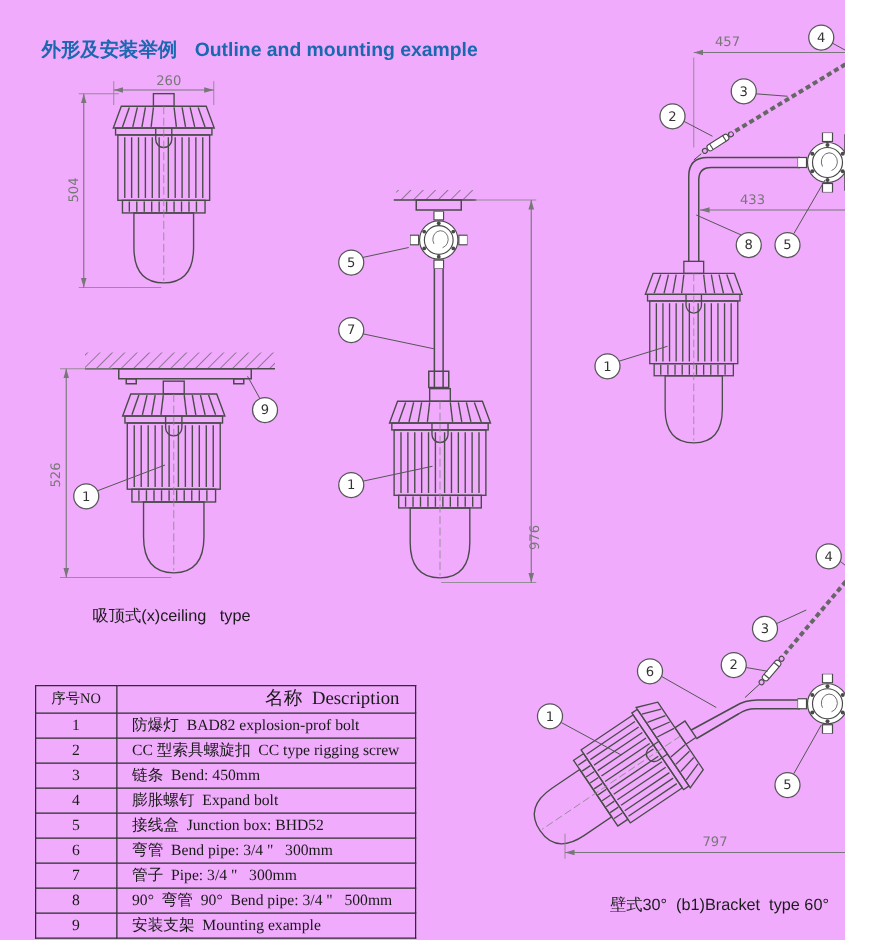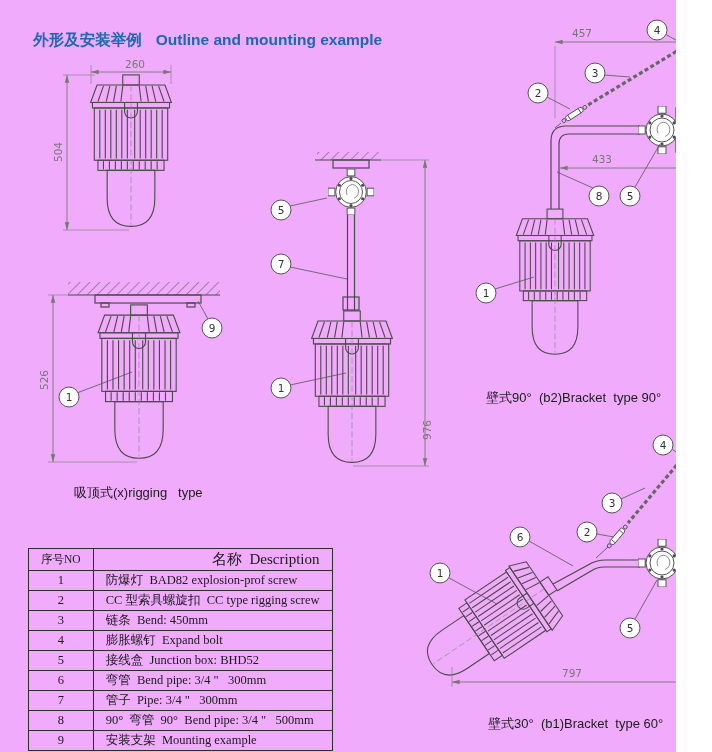--- a/index.html
+++ b/index.html
@@ -149,21 +149,21 @@
     <line class="ext" x1="97" y1="190" x2="8" y2="190"></line>
     <line class="dim" x1="13" y1="23" x2="13" y2="190"></line>
     <text class="dimtxt" text-anchor="middle" transform="rotate(-90 8 108)" x="8" y="108">526</text>
     <line class="ldr" x1="158" y1="29" x2="168" y2="47"></line>
     <circle class="ccirc" cx="172" cy="56" r="10"></circle>
     <text class="cnum" x="172" y="59.5" text-anchor="middle">9</text>
     <line class="ldr" x1="92" y1="100" x2="37" y2="121"></line>
     <circle class="ccirc" cx="29" cy="125" r="10"></circle>
     <text class="cnum" x="29" y="128.5" text-anchor="middle">1</text>
   </svg>
-  <div class="caption" style="left:74px;top:484px">吸顶式(x)rigging   type</div>
+  <div class="caption" style="left:74px;top:484px">吸顶式(x)ceiling   type</div>
 
   <svg style="left:253px;top:148px" width="195" height="332" viewBox="0 0 195 332">
     <rect class="hatchband" x="64" y="4" width="62" height="8"></rect>
     <line class="dr" x1="62" y1="12" x2="128" y2="12"></line>
     <rect class="dr" x="80" y="12" width="36" height="8"></rect>
     <use href="#jbox" x="75" y="21" width="46" height="46"></use>
     <g class="dr">
       <line x1="94.5" y1="67" x2="94.5" y2="162"></line>
       <line x1="101.5" y1="67" x2="101.5" y2="162"></line>
       <rect x="90" y="149" width="16" height="13"></rect>
@@ -217,21 +217,20 @@
     <line class="ldr" x1="123" y1="168" x2="87" y2="152"></line>
     <circle class="ccirc" cx="129" cy="176" r="10"></circle>
     <text class="cnum" x="129" y="179.5" text-anchor="middle">8</text>
     <line class="ldr" x1="165" y1="167" x2="190" y2="124"></line>
     <circle class="ccirc" cx="160" cy="176" r="10"></circle>
     <text class="cnum" x="160" y="179.5" text-anchor="middle">5</text>
     <line class="ldr" x1="25" y1="269" x2="64" y2="257"></line>
     <circle class="ccirc" cx="16" cy="273" r="10"></circle>
     <text class="cnum" x="16" y="276.5" text-anchor="middle">1</text>
   </svg>
-  <div class="caption" style="left:486px;top:389px">壁式90°  (b2)Bracket  type 90°</div>
 
   <svg style="left:420px;top:425px" width="292" height="287" viewBox="0 0 292 287">
     <rect class="hatchband" x="270" y="5" width="14" height="160"></rect>
     <line class="dr" x1="270" y1="5" x2="270" y2="165"></line>
     <line class="dr" x1="270" y1="165" x2="284" y2="165"></line>
     <circle cx="263" cy="32" r="2.2" fill="#4a4a4a"></circle>
     <line class="chain" x1="261" y1="35" x2="208" y2="98"></line>
     <g transform="translate(207,100) rotate(130.5)">
       <use href="#tbuckle" x="0" y="-5" width="30" height="10"></use>
     </g>
@@ -271,21 +270,21 @@
   <div class="caption" style="left:488px;top:715px">壁式30°  (b1)Bracket  type 60°</div>
 
   <table class="parts-table">
     <tbody>
       <tr class="hd">
         <td class="no">序号NO</td>
         <td class="desc">名称  Description</td>
       </tr>
       <tr>
         <td class="no">1</td>
-        <td>防爆灯  BAD82 explosion-prof screw</td>
+        <td>防爆灯  BAD82 explosion-prof bolt</td>
       </tr>
       <tr>
         <td class="no">2</td>
         <td>CC 型索具螺旋扣  CC type rigging screw</td>
       </tr>
       <tr>
         <td class="no">3</td>
         <td>链条  Bend: 450mm</td>
       </tr>
       <tr>

